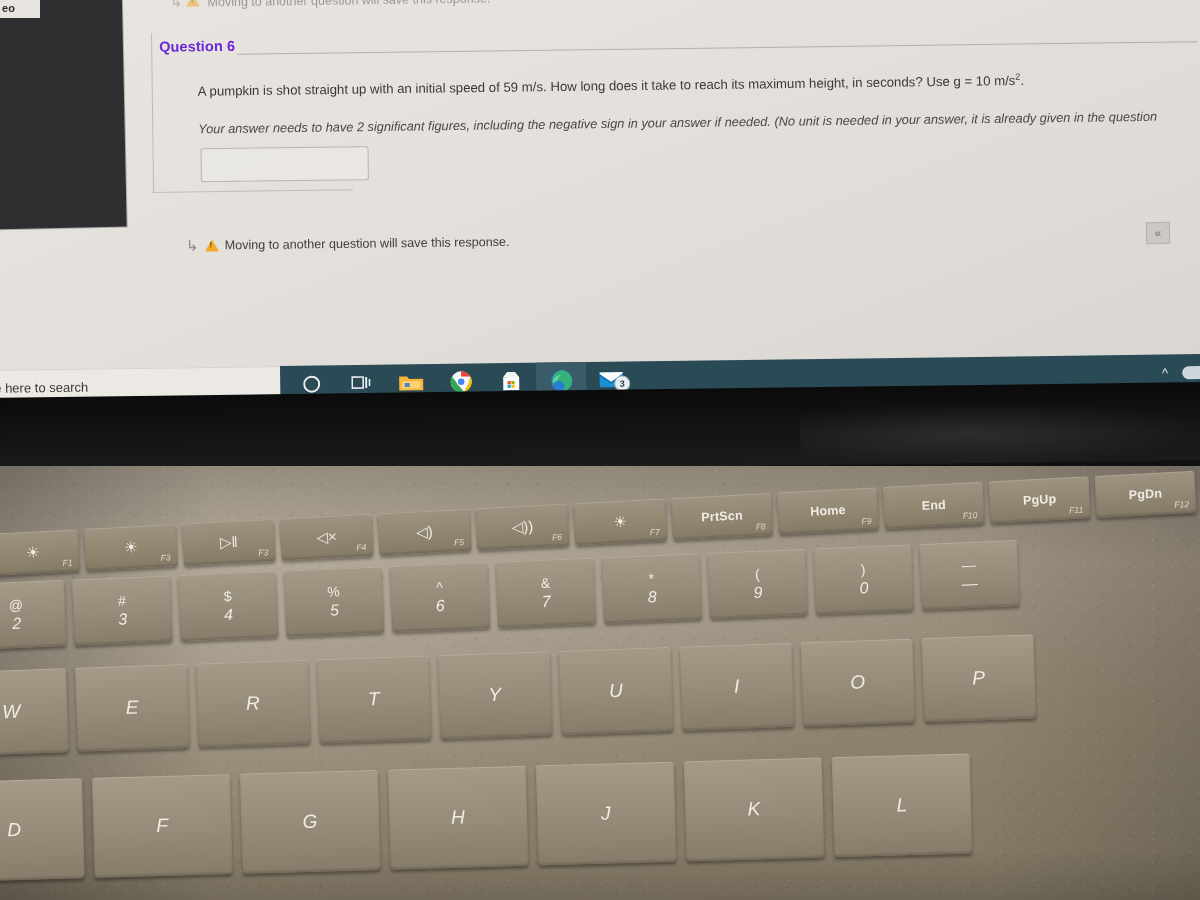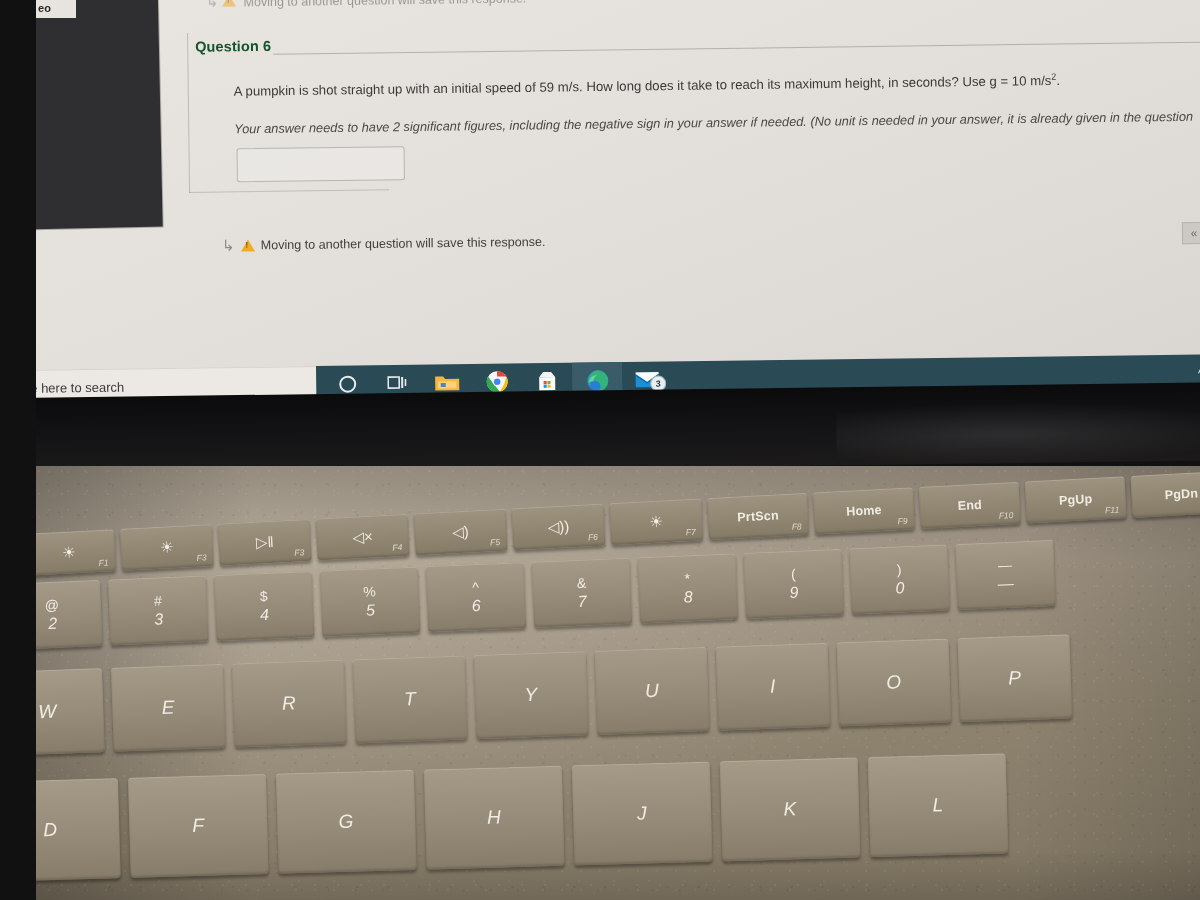--- a/index.html
+++ b/index.html
@@ -3,21 +3,21 @@
 <meta charset="utf-8">
 <title>Laptop photo — online quiz screen and keyboard</title>
 <style>
   html,body{margin:0;padding:0;}
   body{
     width:1200px;height:900px;overflow:hidden;position:relative;
     background:#111;
     font-family:"Liberation Sans", sans-serif;
     -webkit-font-smoothing:antialiased;
   }
-  .stage{position:absolute;inset:0;overflow:hidden;margin-left:36px;}
+  .stage{position:absolute;inset:0;overflow:hidden;}
 
   
   .screen{
     position:absolute;left:0;top:0;width:1200px;height:412px;
     background:#cfcbc6;
     overflow:hidden;
   }
   
   .page{
     position:absolute;left:-40px;top:-22px;width:1290px;height:420px;
@@ -51,21 +51,21 @@
   }
   .top-warning .warn-tri{display:inline-block;margin-right:4px;}
 
   
   .qcard{
     position:absolute;left:152px;top:26px;width:1060px;height:160px;
     transform:rotate(-0.75deg);
   }
   .qtitle{
     position:absolute;left:8px;top:6px;
-    font-size:14.5px;font-weight:700;color:#14532d;letter-spacing:.1px;
+    font-size:14.5px;font-weight:700;color:#6d28d9;letter-spacing:.1px;
   }
   .qtitle-rule{
     position:absolute;left:86px;top:22px;width:960px;height:1px;
     background:rgba(120,118,114,.45);
   }
   .qtext{
     position:absolute;left:46px;top:49px;width:1010px;
     font-size:13.2px;color:#3b3936;line-height:1.35;white-space:nowrap;
   }
   .qtext sup{font-size:9px;vertical-align:super;}

